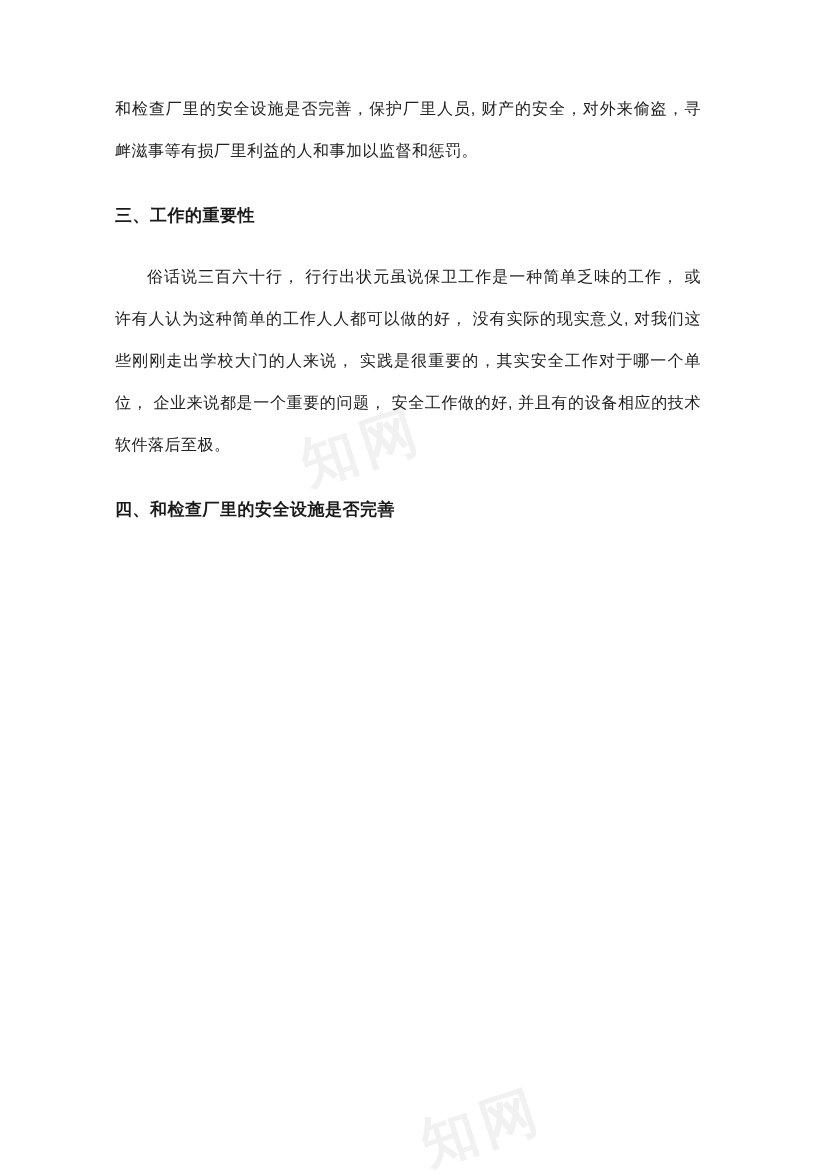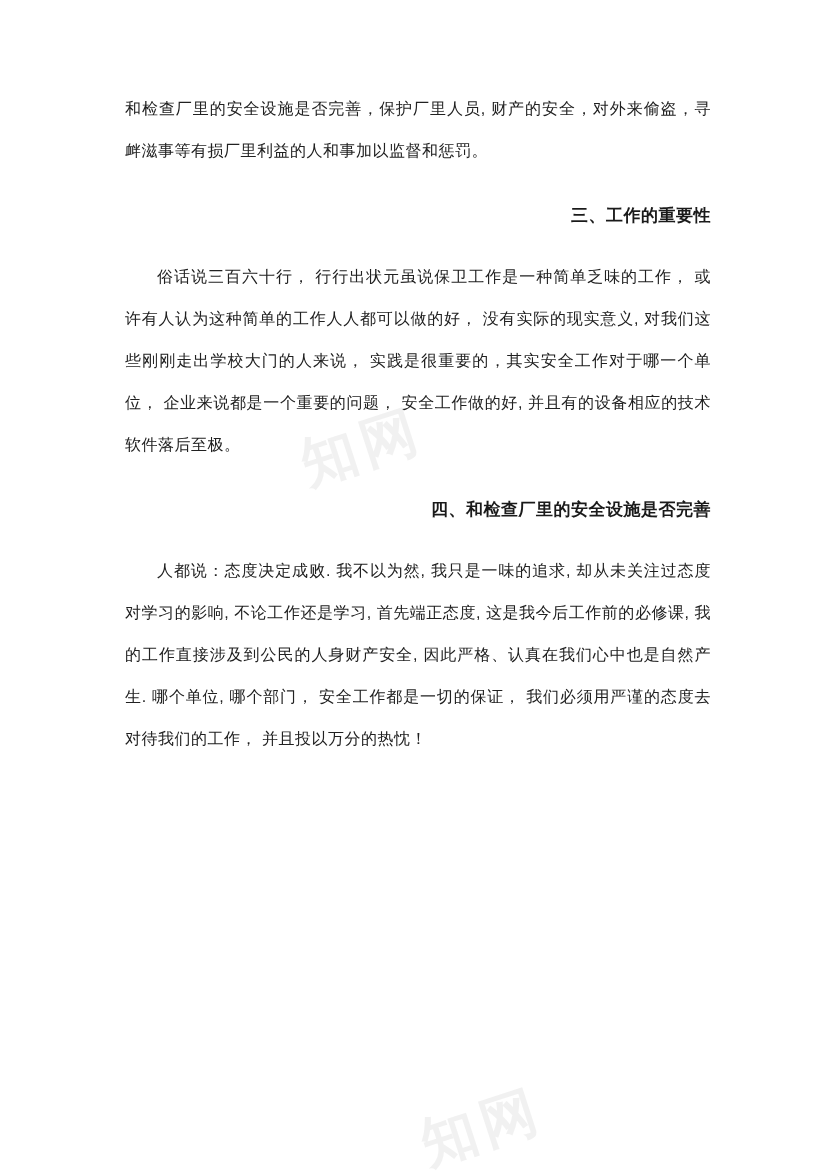--- a/index.html
+++ b/index.html
@@ -14,21 +14,21 @@
     overflow: hidden;
     font-family: "Liberation Sans", "DejaVu Sans", sans-serif;
   }
   .page {
     position: absolute;
     inset: 0;
     background: #ffffff;
   }
   .content {
     position: absolute;
-    left: 125px;
+    left: 115px;
     top: 88px;
     width: 586px;
     color: #212121;
     font-size: 16px;
     line-height: 42px;
     text-align: justify;
     letter-spacing: 0.5px;
   }
   .para {
     margin: 0 0 24px 0;
@@ -36,21 +36,21 @@
   }
   .para.no-indent {
     text-indent: 0;
   }
   .heading {
     font-size: 17px;
     font-weight: bold;
     color: #1a1a1a;
     margin: 30px 0 26px 0;
     line-height: 28px;
-    text-align: right;
+    text-align: left;
   }
   .watermark {
     position: absolute;
     color: rgba(120, 120, 120, 0.10);
     font-size: 56px;
     font-weight: bold;
     transform: rotate(-18deg);
     white-space: nowrap;
     pointer-events: none;
     user-select: none;
@@ -77,17 +77,16 @@
   <div class="content">
 
     <p class="para no-indent">和检查厂里的安全设施是否完善，保护厂里人员, 财产的安全，对外来偷盗，寻衅滋事等有损厂里利益的人和事加以监督和惩罚。</p>
 
     <h2 class="heading">三、工作的重要性</h2>
 
     <p class="para">俗话说三百六十行， 行行出状元虽说保卫工作是一种简单乏味的工作， 或许有人认为这种简单的工作人人都可以做的好， 没有实际的现实意义, 对我们这些刚刚走出学校大门的人来说， 实践是很重要的，其实安全工作对于哪一个单位， 企业来说都是一个重要的问题， 安全工作做的好, 并且有的设备相应的技术软件落后至极。</p>
 
     <h2 class="heading">四、和检查厂里的安全设施是否完善</h2>
 
-    <p class="para">人都说：态度决定成败. 我不以为然, 我只是一味的追求, 却从未关注过态度对学习的影响, 不论工作还是学习, 首先端正态度, 这是我今后工作前的必修课, 我的工作直接涉及到公民的人身财产安全, 因此严格、认真在我们心中也是自然产生. 哪个单位, 哪个部门， 安全工作都是一切的保证， 我们必须用严谨的态度去对待我们的工作， 并且投以万分的热忱！</p>
 
 
   </div>
 </div>
 
 </body></html>

